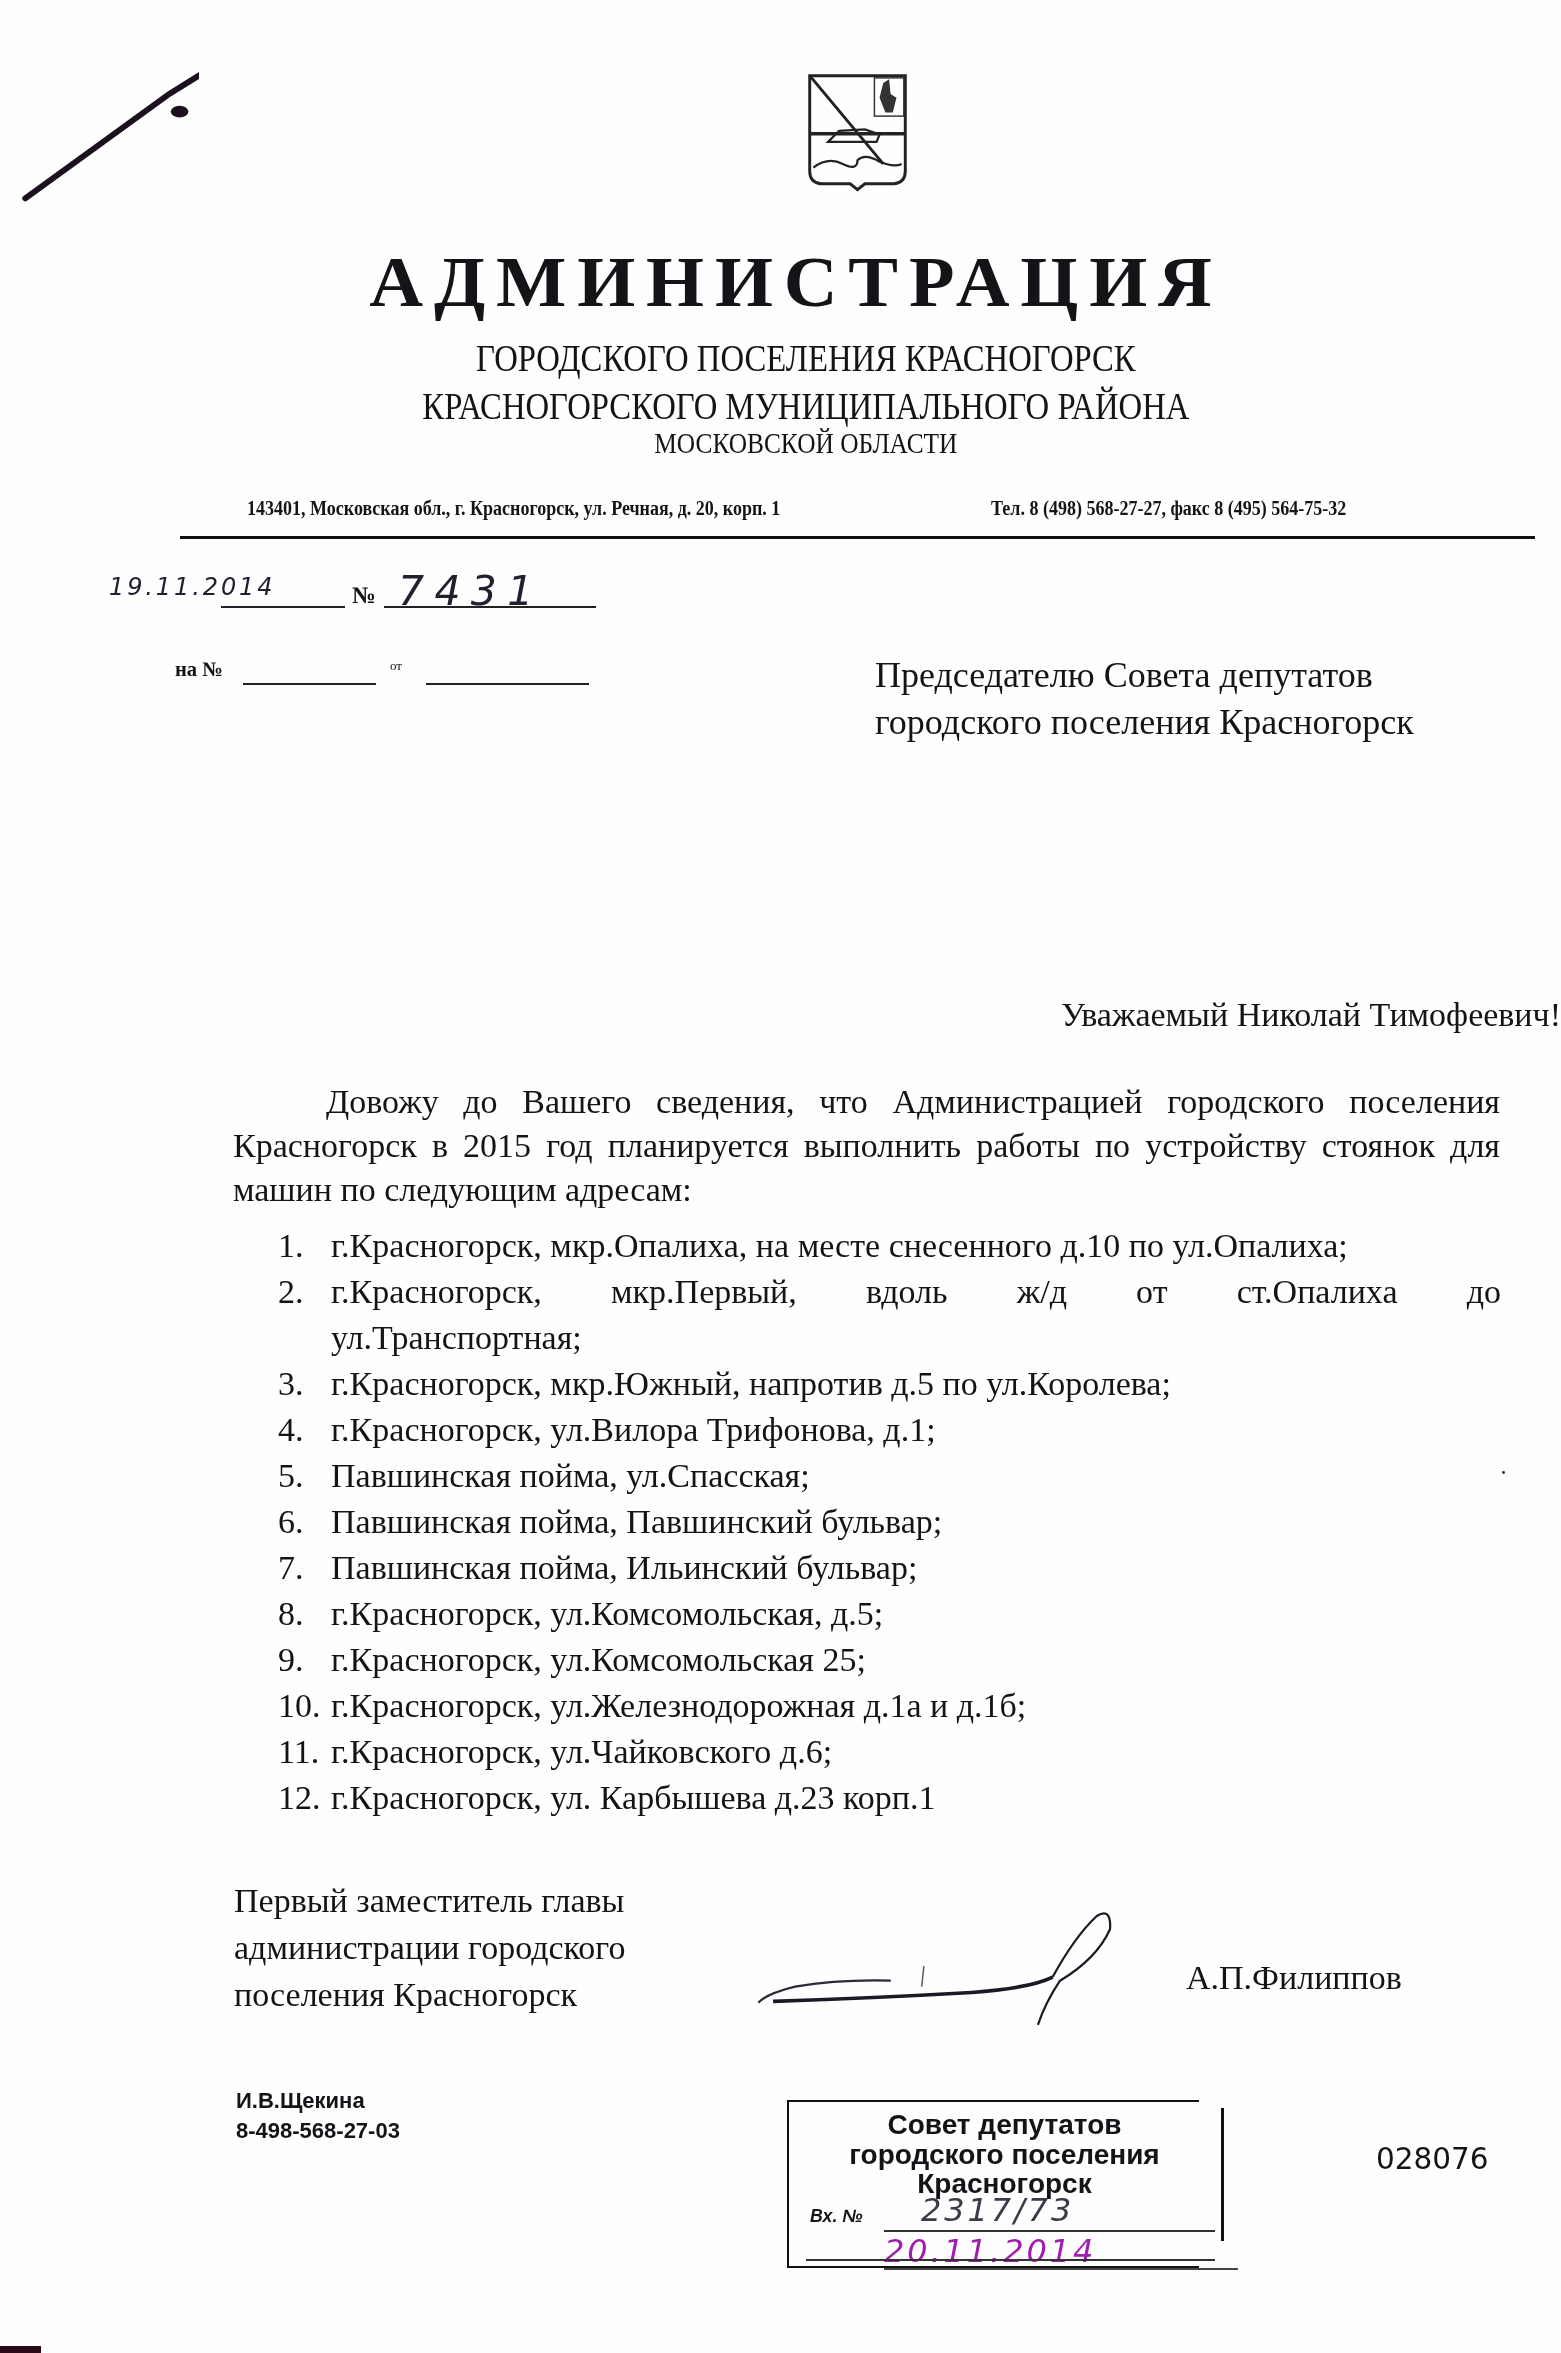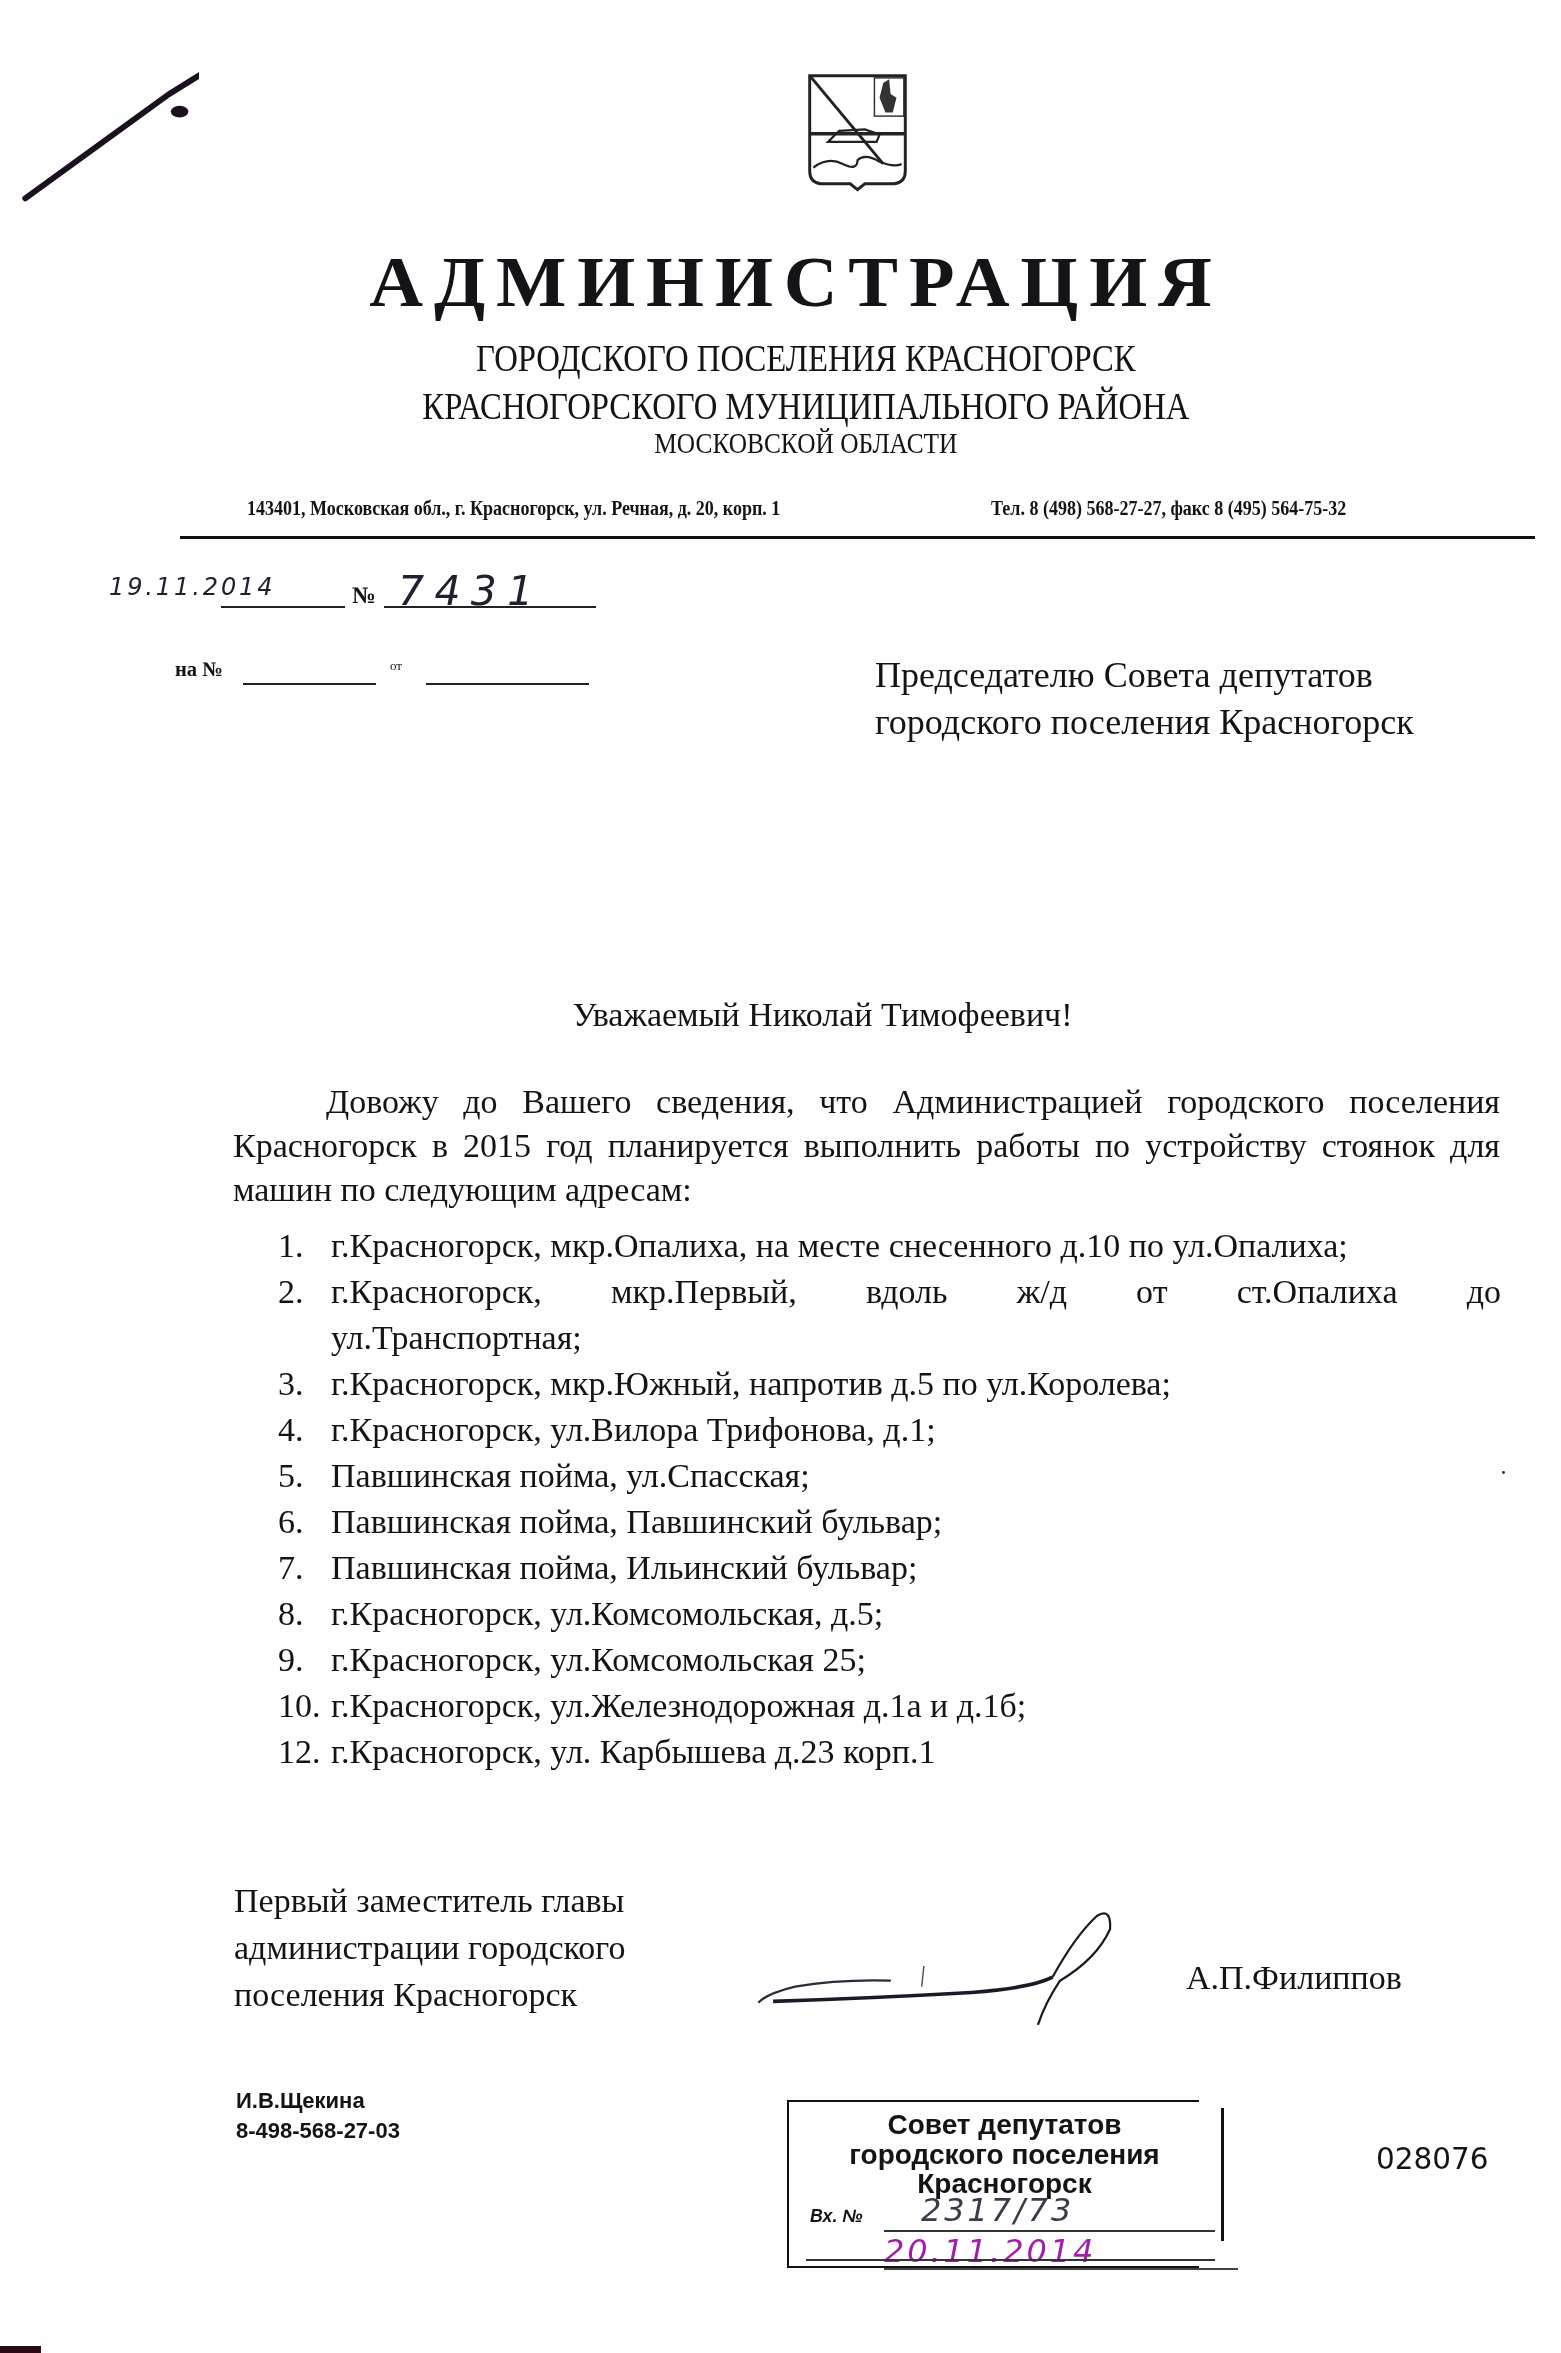--- a/index.html
+++ b/index.html
@@ -45,21 +45,21 @@
     .uline { height: 2.2px; background: #222; }
     #reg-date-line { left: 221px; top: 606px; width: 124px; }
     #reg-no-line { left: 384px; top: 606px; width: 212px; }
     #ref-label { left: 175px; top: 658px; font-size: 20.6px; font-weight: bold; }
     #ref-line1 { left: 243px; top: 683px; width: 133px; }
     #ref-from-label { left: 390px; top: 658px; font-size: 13px; font-weight: normal; }
     #ref-line2 { left: 426px; top: 683px; width: 163px; }
     
     .addressee { left: 875px; top: 604px; font-size: 36px; line-height: 47px; margin-top: 48px; }
     
-    .salutation { left: 0; width: 1561px; top: 996px; text-align: center; font-size: 34px;
+    .salutation { left: 0; width: 1561px; top: 996px; text-align: right; font-size: 34px;
       padding-left: 84px; box-sizing: border-box; }
     
     .para {
       left: 233px; width: 1267px; top: 1080px; font-size: 34px; line-height: 44px;
       text-align: justify; text-indent: 93px;
     }
     .addr-list { left: 278px; top: 1223px; width: 1223px; font-size: 34px; line-height: 46px; margin: 0; padding: 0; list-style: none; }
     .addr-list li { display: flex; }
     .addr-list .num { display: inline-block; width: 53px; flex: none; }
     .addr-list .txt { flex: 1; }
@@ -174,20 +174,24 @@
     </li>
     <li>
       <span class="num">9.</span>
       <span class="txt">г.Красногорск, ул.Комсомольская 25;</span>
     </li>
     <li>
       <span class="num">10.</span>
       <span class="txt">г.Красногорск, ул.Железнодорожная д.1а и д.1б;</span>
     </li>
     <li>
+      <span class="num">11.</span>
+      <span class="txt">г.Красногорск, ул.Чайковского д.6;</span>
+    </li>
+    <li>
       <span class="num">12.</span>
       <span class="txt">г.Красногорск, ул. Карбышева д.23 корп.1</span>
     </li>
   </ol>
 
 <div class="abs sig-pos">
   <div>Первый заместитель главы</div>
   <div>администрации городского</div>
   <div>поселения Красногорск</div>
 </div>

